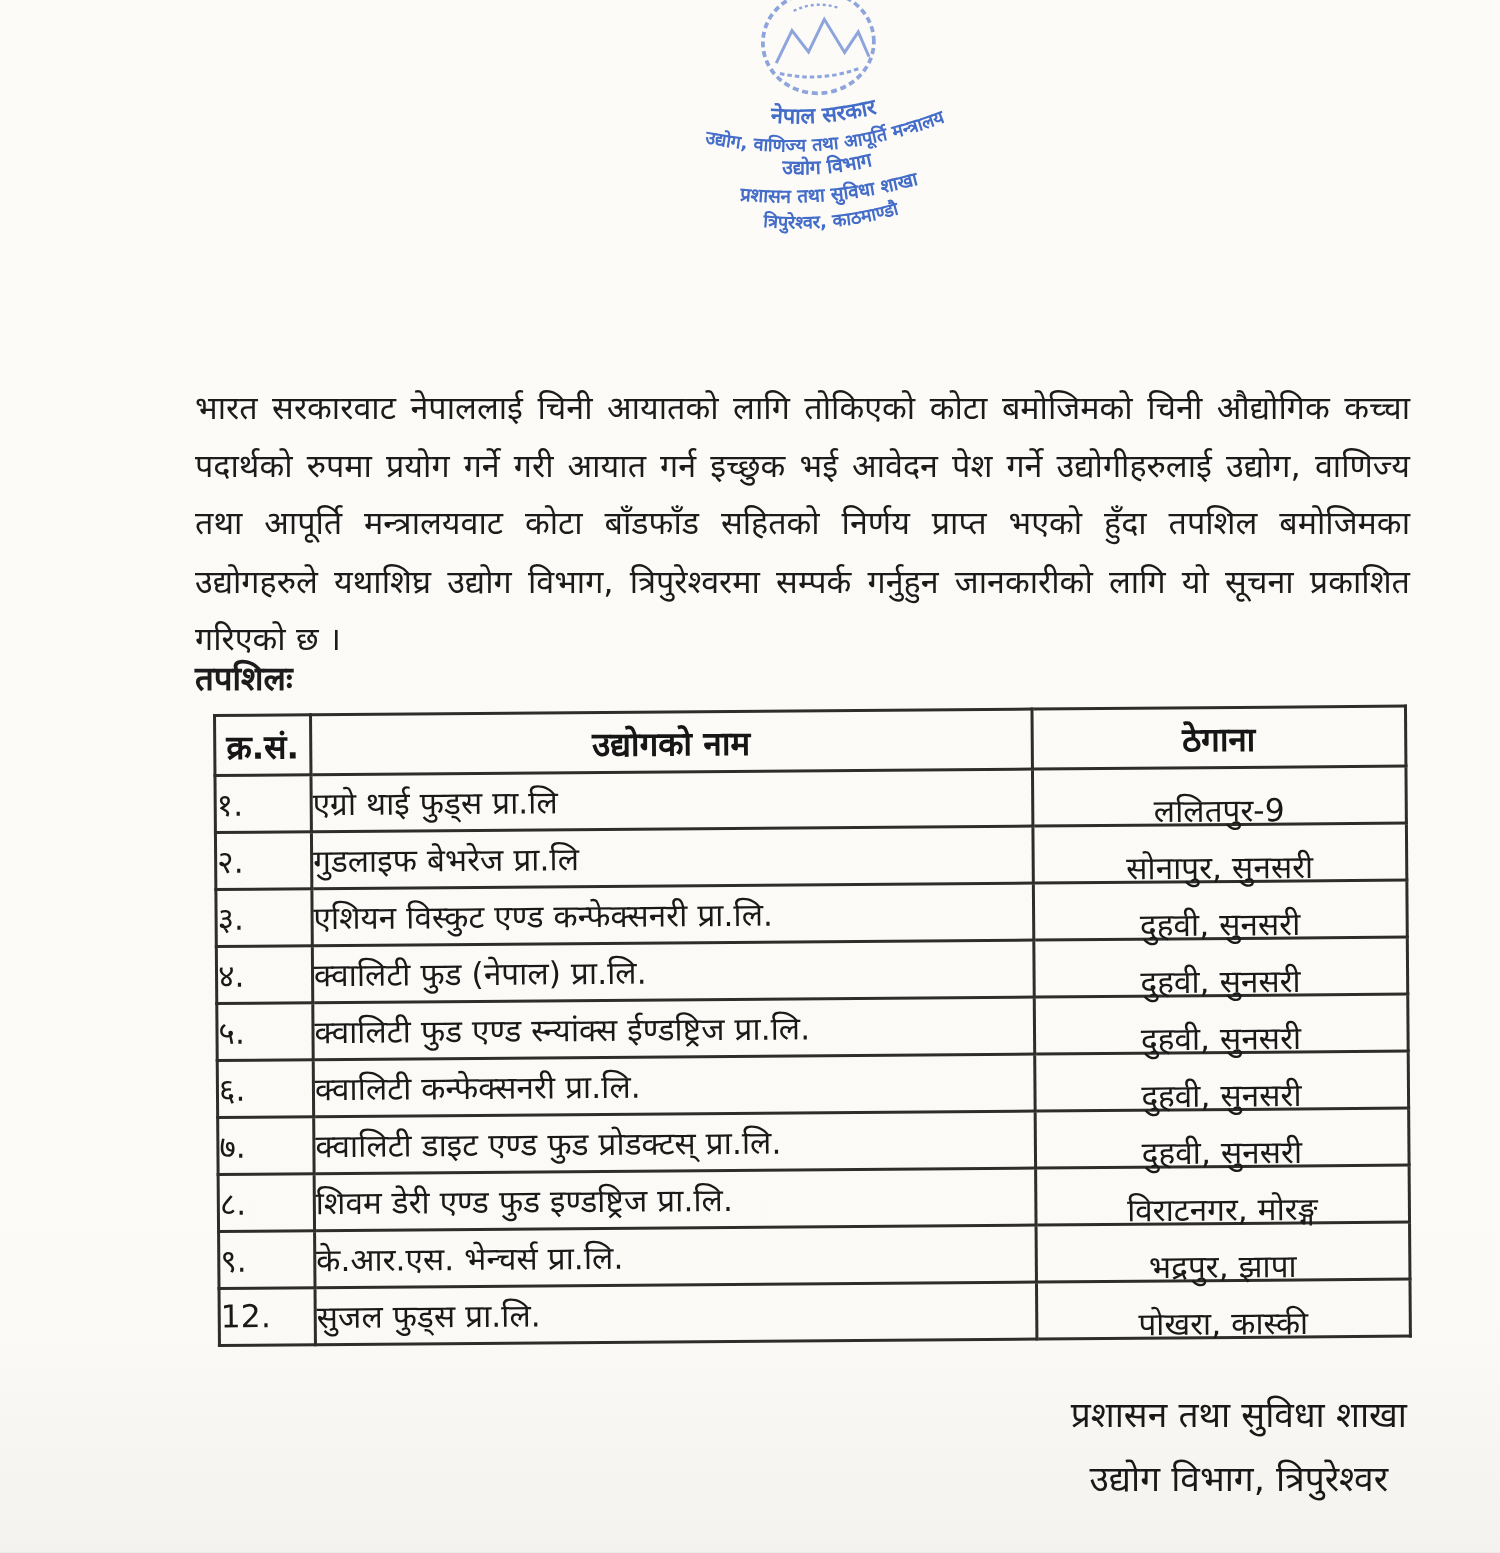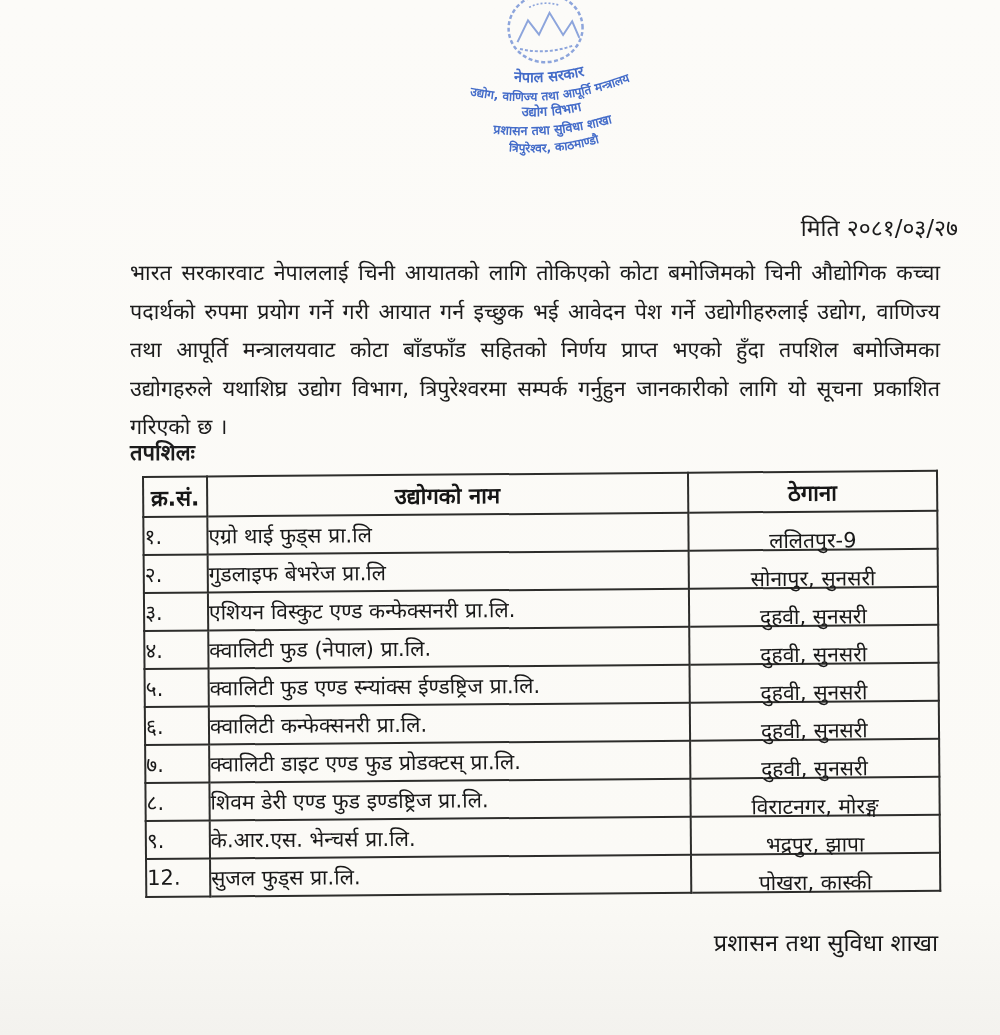--- a/index.html
+++ b/index.html
@@ -136,21 +136,20 @@
       <text font-size="12.5" fill="#2b59c3">
         <textPath href="#arcD" startOffset="50%" text-anchor="middle">प्रशासन तथा सुविधा शाखा</textPath>
       </text>
       <text font-size="12" fill="#2b59c3">
         <textPath href="#arcE" startOffset="50%" text-anchor="middle">त्रिपुरेश्वर, काठमाण्डौ</textPath>
       </text>
     </svg>
   </div>
 
 
-  <div class="date-line">मिति २०८१/०३/२७</div>
 
   <div class="body-par">भारत सरकारवाट नेपाललाई चिनी आयातको लागि तोकिएको कोटा बमोजिमको चिनी औद्योगिक कच्चा पदार्थको रुपमा प्रयोग गर्ने गरी आयात गर्न इच्छुक भई आवेदन पेश गर्ने उद्योगीहरुलाई उद्योग, वाणिज्य तथा आपूर्ति मन्त्रालयवाट कोटा बाँडफाँड सहितको निर्णय प्राप्त भएको हुँदा तपशिल बमोजिमका उद्योगहरुले यथाशिघ्र उद्योग विभाग, त्रिपुरेश्वरमा सम्पर्क गर्नुहुन जानकारीको लागि यो सूचना प्रकाशित गरिएको छ ।</div>
 
   <div class="details-label">तपशिलः</div>
 
   <div class="tbl-wrap">
     <table class="notice">
       <thead>
         <tr>
           <th>क्र.सं.</th>
@@ -208,15 +207,16 @@
           <td class="c-sn">12.</td>
           <td class="c-name">सुजल फुड्स प्रा.लि.</td>
           <td class="c-addr"><span>पोखरा, कास्की</span></td>
         </tr>
       </tbody>
     </table>
   </div>
 
   <div class="footer">
     <div>प्रशासन तथा सुविधा शाखा</div>
+    <div>उद्योग विभाग, त्रिपुरेश्वर</div>
   </div>
 
 </div>
 
 </body></html>

